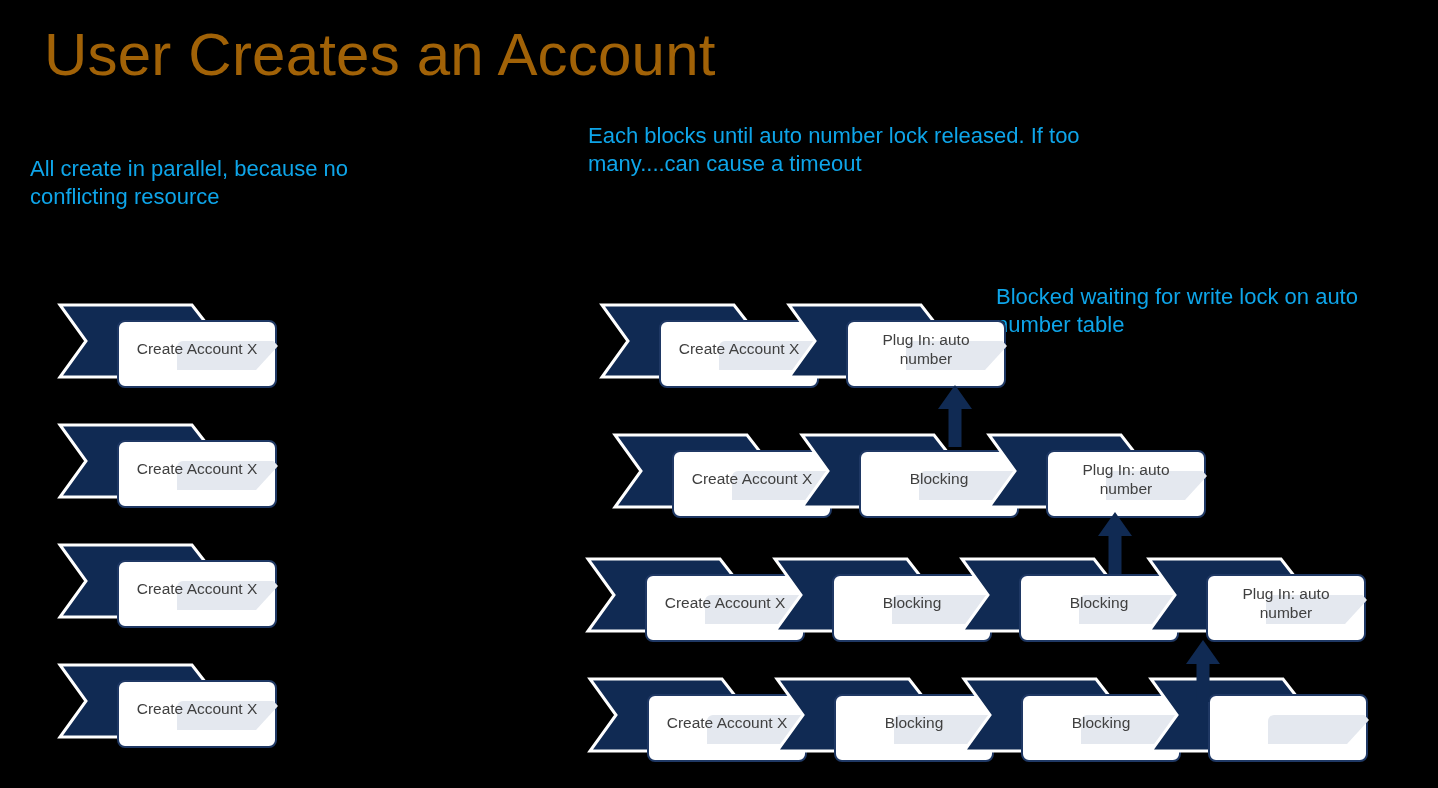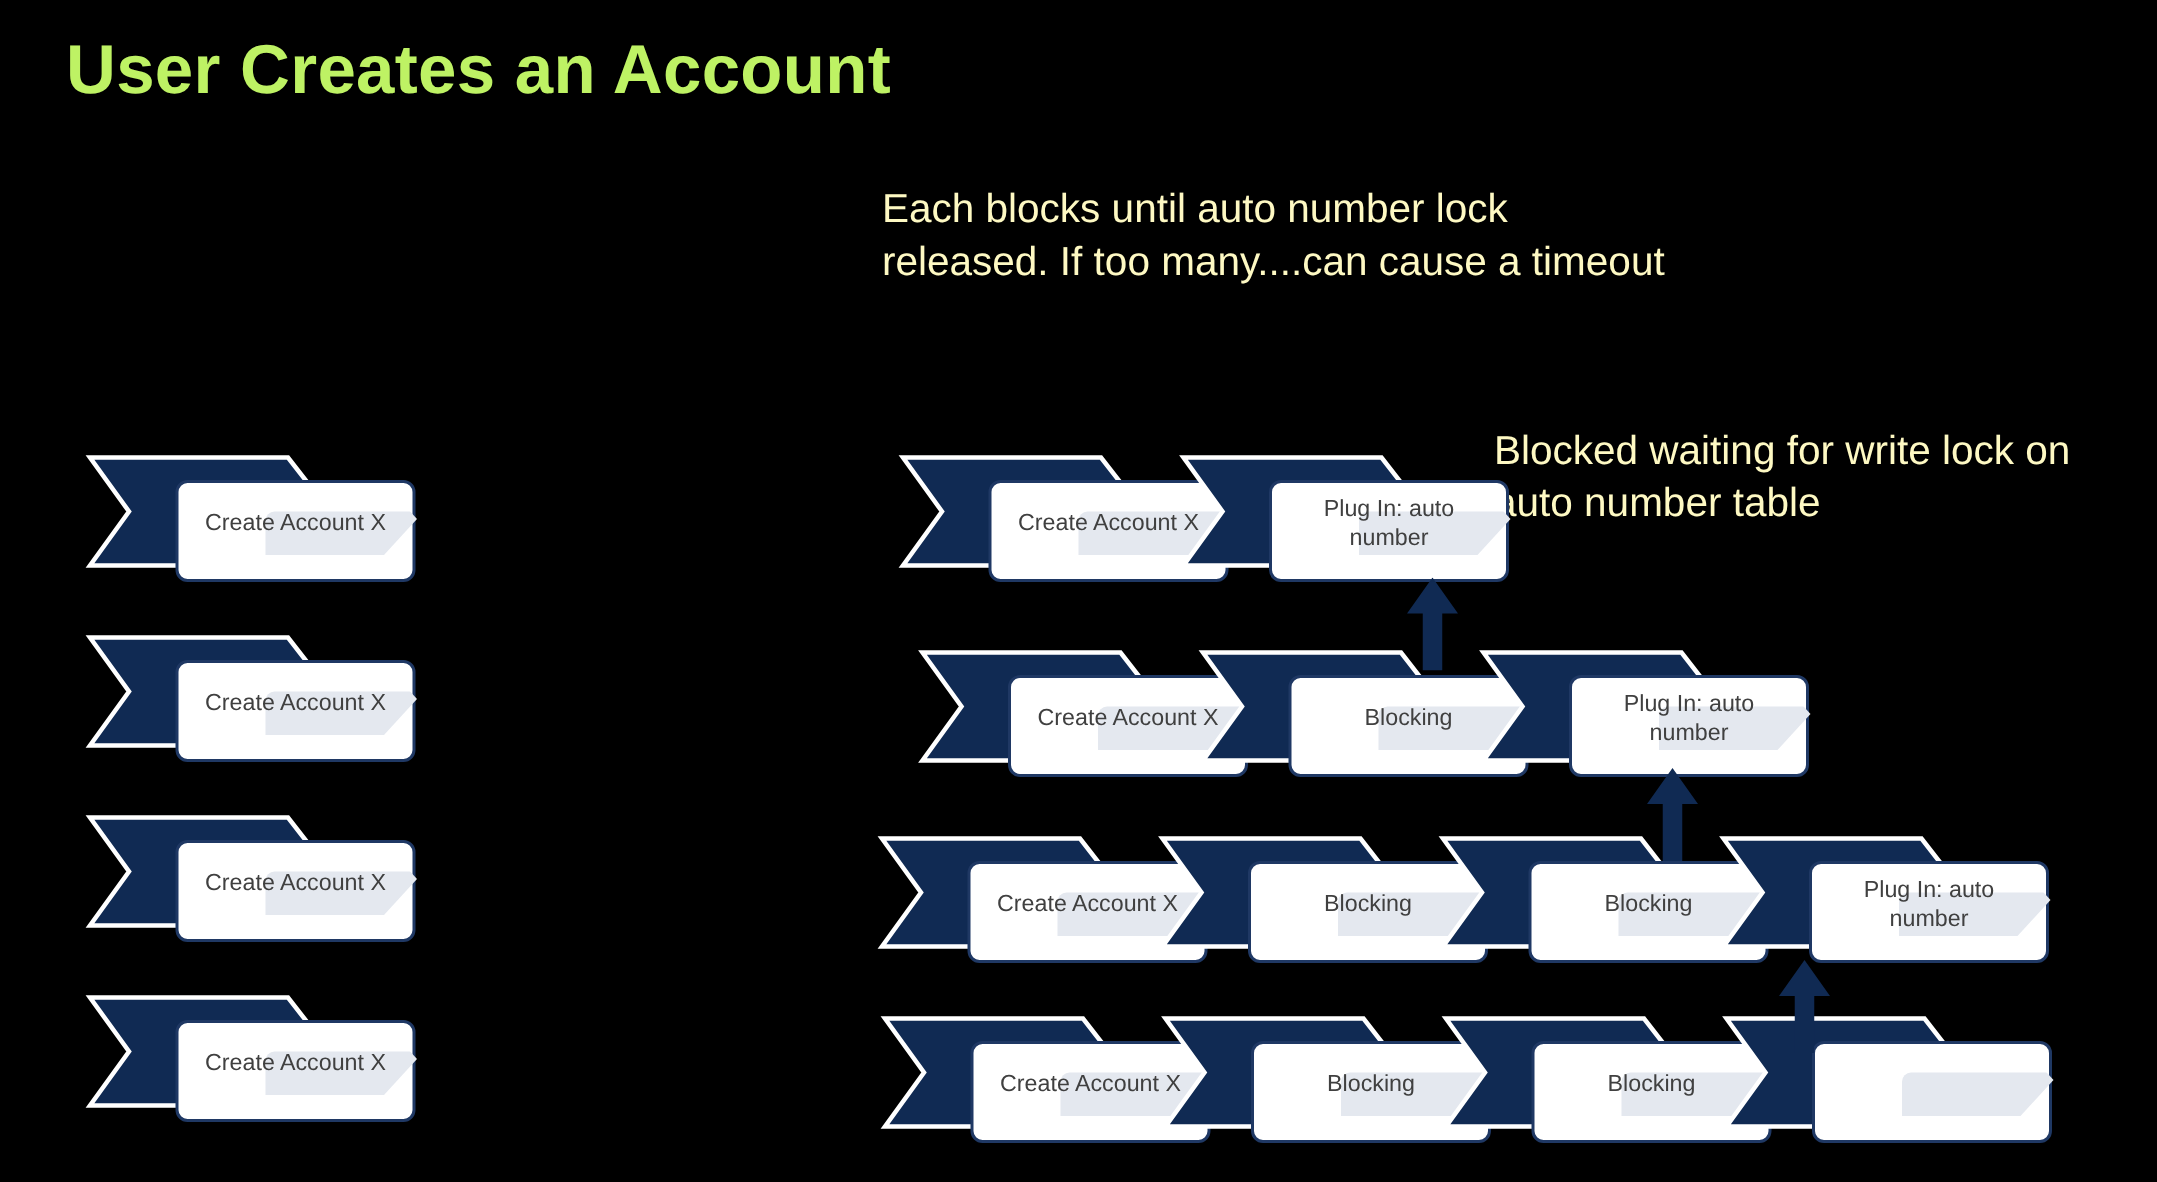--- a/index.html
+++ b/index.html
@@ -7,27 +7,27 @@
   body{
     width:1438px;height:788px;position:relative;overflow:hidden;
     font-family:"Liberation Sans","DejaVu Sans",sans-serif;
     background:#000000;
   }
   .stage{position:absolute;left:0;top:0;width:1438px;height:788px;}
 
   
   .title{
     position:absolute;left:44px;top:20px;
-    font-size:46px;font-weight:700;letter-spacing:0.2px;
-    color:#bef264;line-height:1.15;white-space:nowrap;
+    font-size:60px;font-weight:400;letter-spacing:0.2px;
+    color:#a16207;line-height:1.15;white-space:nowrap;
   }
   .note{
     position:absolute;
-    font-size:27px;font-weight:400;line-height:1.28;
-    color:#fef9c3;
+    font-size:22px;font-weight:400;line-height:1.28;
+    color:#0ea5e9;
   }
   .note-left{left:30px;top:155px;width:420px;}
   .note-mid{left:588px;top:122px;width:530px;}
   .note-right{left:996px;top:283px;width:430px;}
 
   
   .node{position:absolute;}
   .node svg{position:absolute;left:0;top:0;overflow:visible;}
   .node .label{
     position:absolute;
@@ -44,20 +44,21 @@
   
   .uparrow{position:absolute;}
 </style>
 </head>
 <body>
 
 <div class="stage">
 
   <div class="title">User Creates an Account</div>
 
+  <div class="note note-left">All create in parallel, because no conflicting resource</div>
   <div class="note note-mid">Each blocks until auto number lock released. If too many....can cause a timeout</div>
   <div class="note note-right">Blocked waiting for write lock on auto number table</div>
 
   <div id="flow-left">
       <div class="node" style="left: 58px; top: 303px; width: 200px; height: 106px;">
         <svg width="224" height="90" viewBox="0 0 224 90">
           <path d="M0,0 L132,0 L160,36 L132,72 L0,72 L26,36 Z" transform="translate(2,2)" fill="#102a53" stroke="#ffffff" stroke-width="3" stroke-linejoin="miter"></path>
           <rect x="60" y="18" width="158" height="66" rx="7" fill="#ffffff" stroke="#1f3864" stroke-width="2"></rect>
           <defs>
             <clipPath id="clip-left-r1-0">

